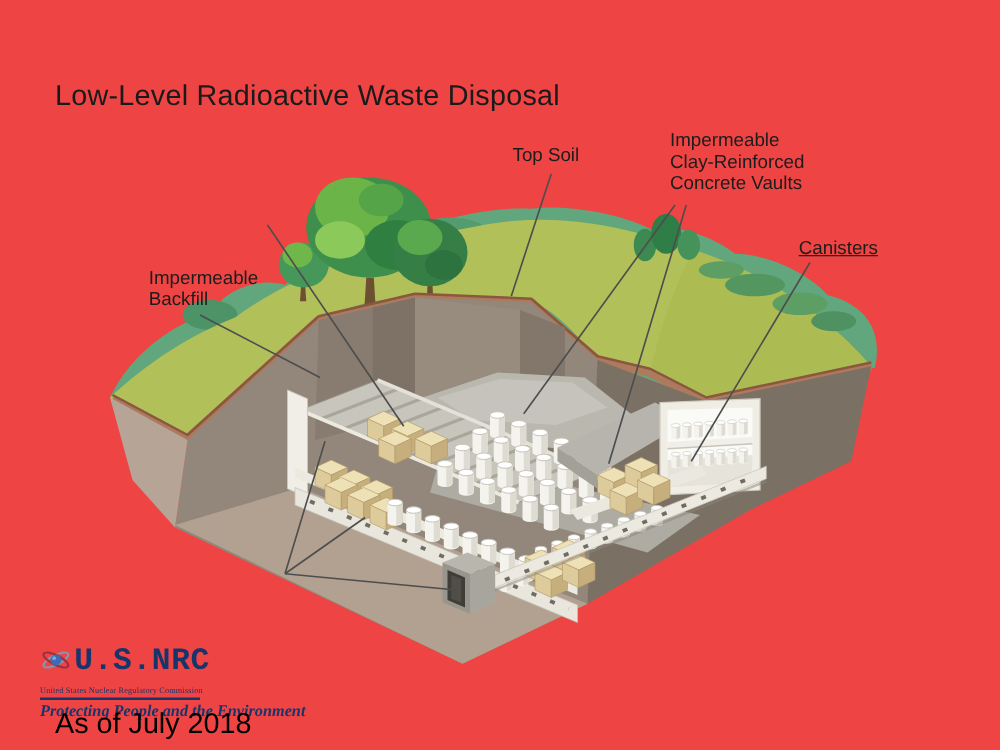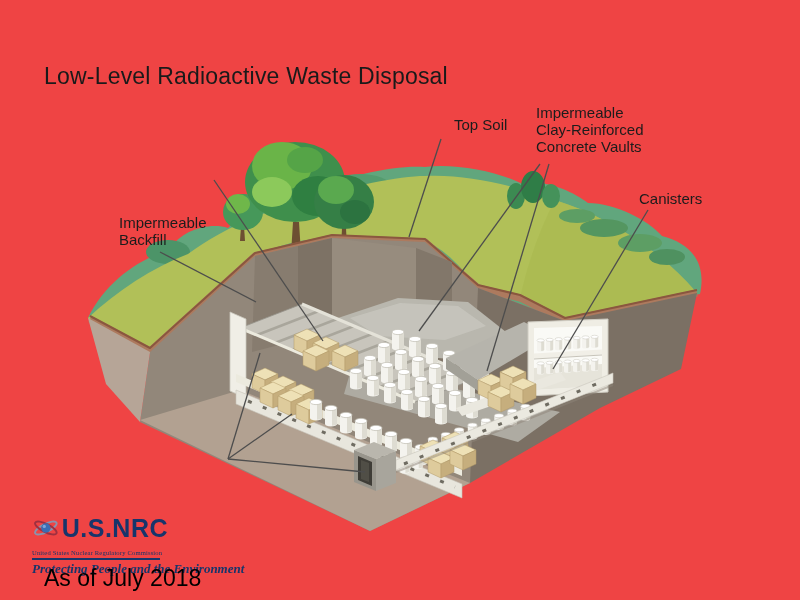--- a/index.html
+++ b/index.html
@@ -6,21 +6,21 @@
   .slide{position:relative;width:800px;height:600px;background:#ef4444;overflow:hidden;
          font-family:"Liberation Sans",sans-serif;}
   .slide-title{position:absolute;left:44px;top:63px;font-size:23px;color:#1a1a1a;
                letter-spacing:.2px;white-space:nowrap;}
   .illustration{position:absolute;left:0;top:0;width:800px;height:600px;}
   .lbl{position:absolute;font-size:15px;line-height:17px;color:#1c1c1c;white-space:pre-line;}
   .lbl-center{text-align:center;}
   
   .nrc{position:absolute;left:32px;top:508px;width:136px;color:#17356b;}
   .nrc-top{display:flex;align-items:center;}
-  .nrc-abbrev{font-family:Liberation Sans, sans-serif;font-weight:bold;font-size:25px;
+  .nrc-abbrev{font-family:Liberation Mono, monospace;font-weight:bold;font-size:25px;
               letter-spacing:.5px;margin-left:2px;}
   .nrc-full{font-family:"Liberation Serif",serif;font-size:6.6px;letter-spacing:.15px;
             margin-top:1px;white-space:nowrap;}
   .nrc-rule{border:0;border-top:2px solid #17356b;margin:1.5px 0 1.5px 0;width:128px;}
   .nrc-tagline{font-family:"Liberation Serif",serif;font-style:italic;font-weight:bold;
                font-size:13px;white-space:nowrap;}
   .as-of{position:absolute;left:44px;top:565px;font-size:23px;color:#000;}
 </style>
 </head>
 <body>
@@ -266,25 +266,25 @@
       <line x1="228" y1="459" x2="260" y2="353"></line>
       <line x1="228" y1="459" x2="292" y2="414"></line>
       <line x1="228" y1="459" x2="365" y2="472"></line>
     </g>
   </svg>
 
   <div class="slide-title">Low-Level Radioactive Waste Disposal</div>
 
   <div class="lbl" style="left:119px;top:214px;">Impermeable
 Backfill</div>
-  <div class="lbl" style="left:410px;top:116px;margin-left:44px;">Top Soil</div>
+  <div class="lbl" style="left:410px;top:116px;">Top Soil</div>
   <div class="lbl" style="left:536px;top:104px;">Impermeable
 Clay-Reinforced
 Concrete Vaults</div>
-  <div class="lbl" style="left:639px;top:190px;">Canisters</div>
+  <div class="lbl" style="left:639px;top:190px;text-decoration:underline;">Canisters</div>
 
   <div class="nrc">
     <div class="nrc-top">
       <svg width="44" height="40" viewBox="0 0 44 40">
         <ellipse cx="22" cy="20" rx="19" ry="6.5" fill="none" stroke="#8a93ad" stroke-width="3" transform="rotate(-27 22 20)"></ellipse>
         <ellipse cx="22" cy="20" rx="19" ry="6.5" fill="none" stroke="#a03040" stroke-width="3" transform="rotate(27 22 20)"></ellipse>
         <circle cx="22" cy="20" r="7.5" fill="#3a6db4"></circle>
         <circle cx="19.5" cy="17.5" r="2.6" fill="#7ea6d8"></circle>
       </svg>
       <span class="nrc-abbrev">U.S.NRC</span>

